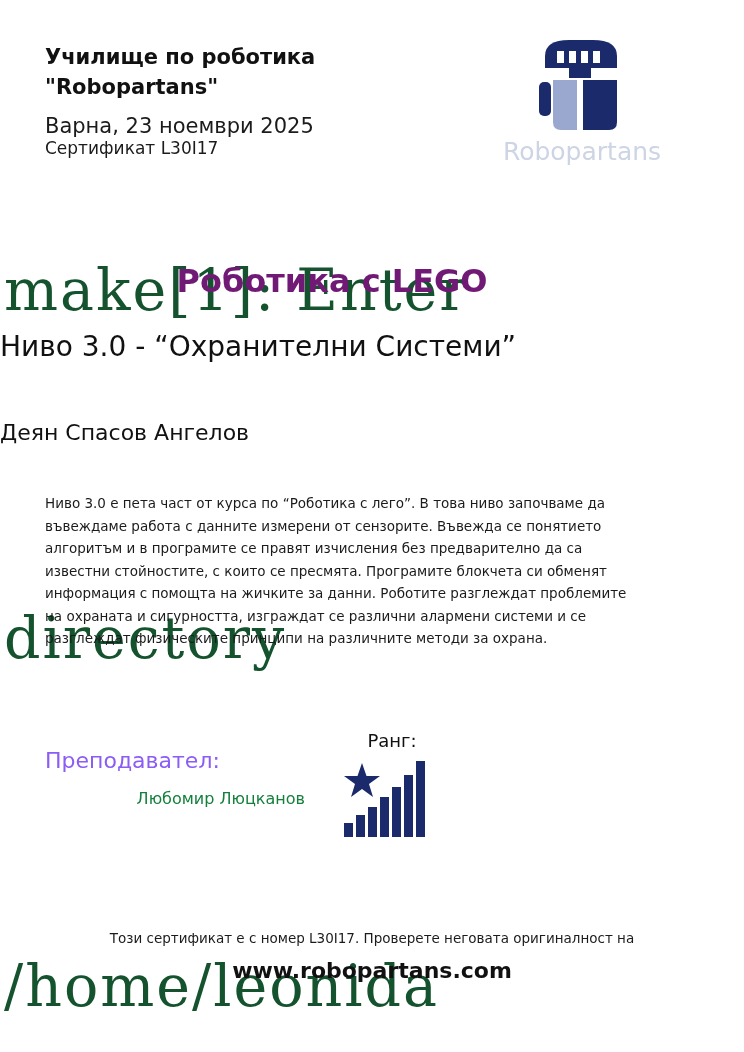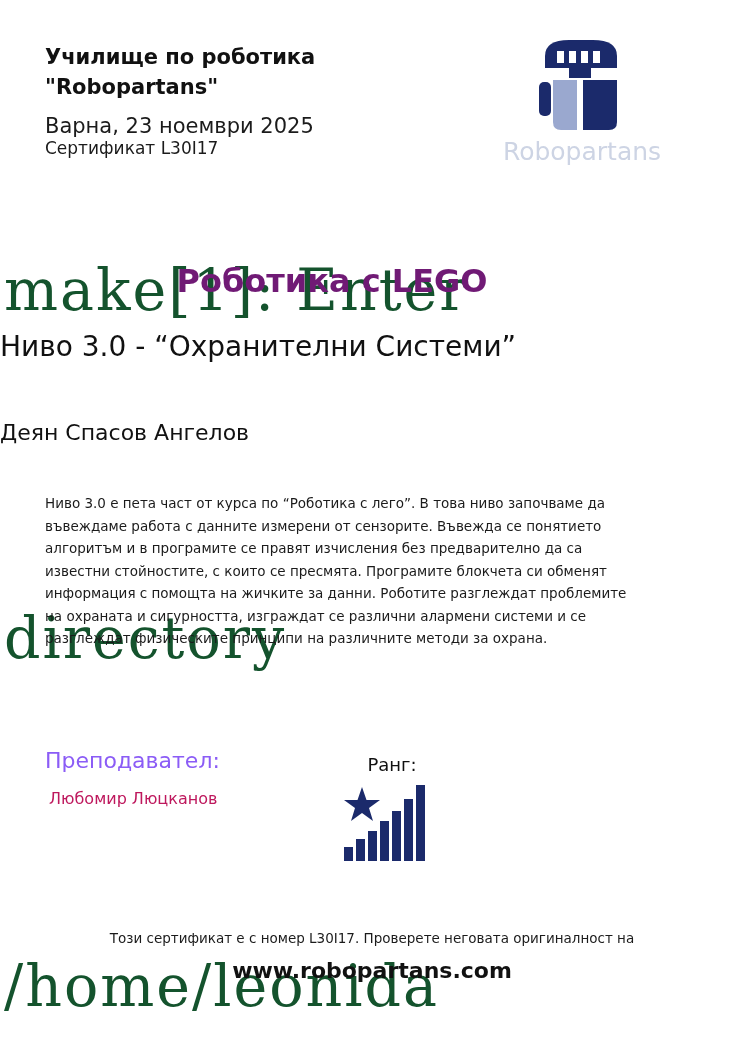--- a/index.html
+++ b/index.html
@@ -147,31 +147,31 @@
     width: 260px;
   }
   .teacher-label {
     font-size: 22px;
     color: #8b5cf6;
   }
   .teacher-name {
     margin-top: 16px;
     margin-left: 4px;
     font-size: 16px;
-    color: #be185d;
+    color: #15803d;
+    text-align: right;
   }
 
   
   .rank-block {
     position: absolute;
     top: 730px;
     left: 322px;
     width: 140px;
     text-align: center;
-    margin-top: 24px;
   }
   .rank-label {
     font-size: 18px;
     color: #111;
     margin-bottom: 6px;
   }
   .rank-graphic {
     margin: 0 auto;
   }
 

